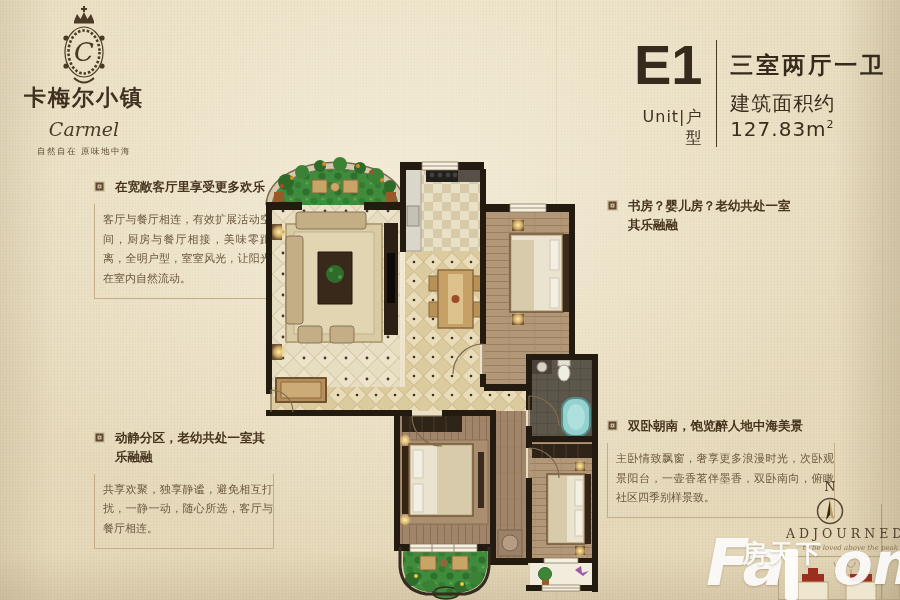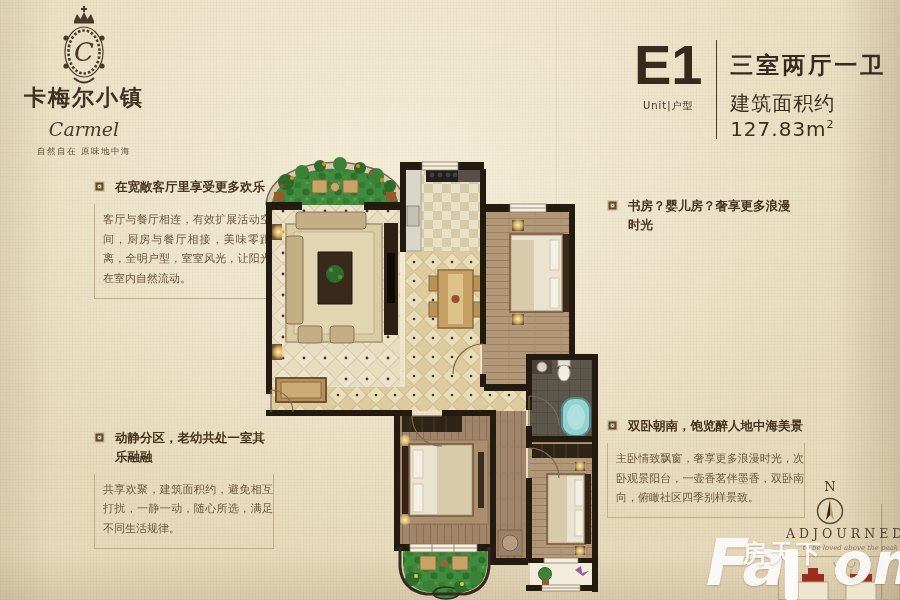--- a/index.html
+++ b/index.html
@@ -19,21 +19,21 @@
 
   
   .logo{left:8px;top:6px;width:152px;text-align:center;}
   .logo-title{font-family:"DejaVu Serif",serif;font-weight:bold;font-size:22px;letter-spacing:2px;color:#3f3020;line-height:1;}
   .logo-script{font-family:"DejaVu Serif",serif;font-style:italic;font-size:19px;color:#4a3a28;margin-top:10px;}
   .logo-tagline{font-size:8.5px;letter-spacing:1.5px;color:#5f4e3a;margin-top:6px;}
 
   
   .unit{left:634px;top:38px;display:flex;align-items:stretch;}
   .unit-code{font-family:Liberation Sans, sans-serif;font-weight:bold;font-size:56px;line-height:.95;color:#352a1c;text-align:center;}
-  .unit-sub{font-size:10px;letter-spacing:1px;color:#3f3222;text-align:center;margin-top:8px;}
+  .unit-sub{font-size:16px;letter-spacing:1px;color:#3f3222;text-align:right;margin-top:16px;}
   .unit-divider{width:2px;background:#4a3a28;margin:2px 13px;}
   .unit-line1{font-size:23px;font-weight:bold;color:#352a1c;letter-spacing:3px;margin-top:12px;}
   .unit-line2{font-size:20px;color:#3a2e1e;margin-top:9px;letter-spacing:1px;}
   .unit-line2 sup{font-size:11px;}
 
   
   .feat{position:absolute;}
   .feat-h{display:flex;gap:10px;font-size:12.5px;font-weight:bold;color:#46341f;line-height:1.5;}
   .feat-icon{flex:none;width:11px;height:11px;margin-top:3px;background:#5d4734;
     box-shadow:inset 0 0 0 1.5px #d9c9a6, inset 0 0 0 3.5px #5d4734, inset 0 0 0 5px #c9b894;}
@@ -101,31 +101,31 @@
     <span>在宽敞客厅里享受更多欢乐</span>
   </div>
   <div class="feat-b">客厅与餐厅相连，有效扩展活动空间，厨房与餐厅相接，美味零距离，全明户型，室室风光，让阳光在室内自然流动。</div>
 </div>
 
 <div class="feat" style="left:94px;top:429px;width:180px;">
   <div class="feat-h">
     <span class="feat-icon"></span>
     <span>动静分区，老幼共处一室其乐融融</span>
   </div>
-  <div class="feat-b">共享欢聚，建筑面积约，避免相互打扰，一静一动，随心所选，满足不同生活规律。</div>
+  <div class="feat-b">共享欢聚，独享静谧，避免相互打扰，一静一动，随心所选，客厅与餐厅相连。</div>
 </div>
 
 <div class="feat" style="left:607px;top:197px;width:184px;">
   <div class="feat-h">
     <span class="feat-icon"></span>
-    <span>书房？婴儿房？奢享更多浪漫时光</span>
-  </div>
-</div>
-
-<div class="feat" style="left:607px;top:417px;width:198px;">
+    <span>书房？婴儿房？老幼共处一室其乐融融</span>
+  </div>
+</div>
+
+<div class="feat" style="left:607px;top:417px;width:228px;">
   <div class="feat-h">
     <span class="feat-icon"></span>
     <span>双卧朝南，饱览醉人地中海美景</span>
   </div>
   <div class="feat-b">主卧情致飘窗，奢享更多浪漫时光，次卧观景阳台，一壶香茗伴墨香，双卧南向，俯瞰社区四季别样景致。</div>
 </div>
 
 <svg class="abs" style="left:262px;top:148px;" width="350" height="452" viewBox="0 0 350 452">
   <defs>
     <pattern id="tileA" width="21" height="21" patternUnits="userSpaceOnUse">

